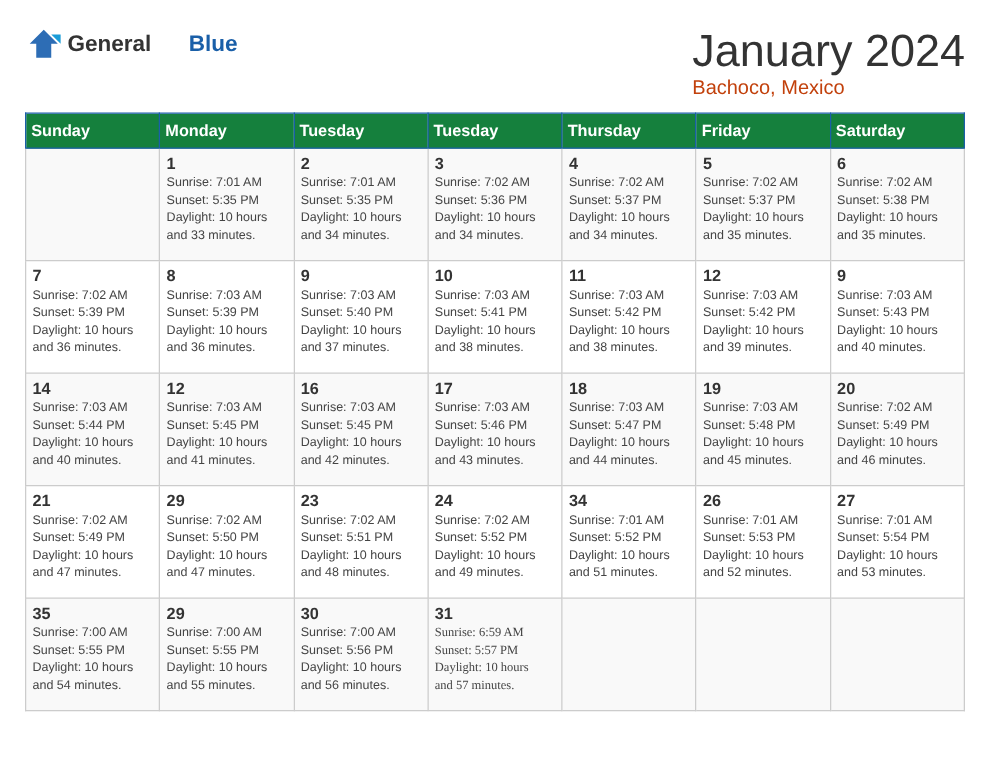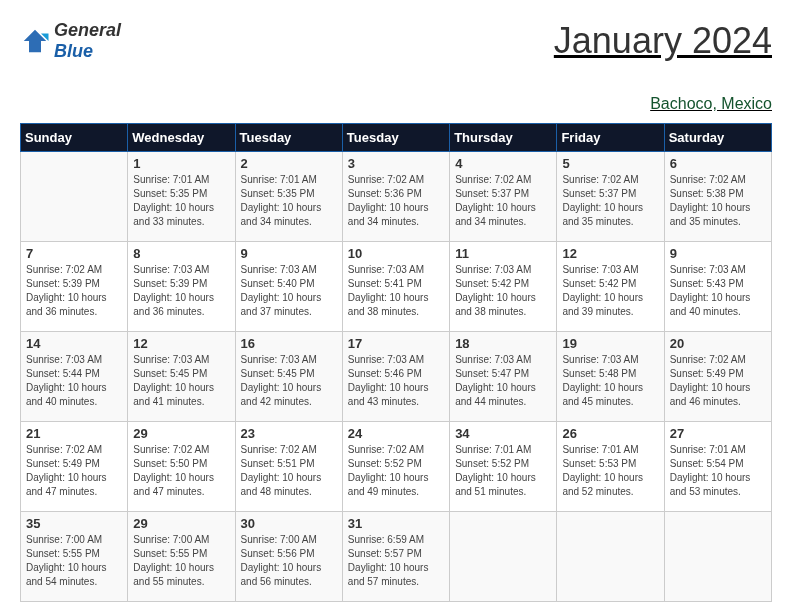--- a/index.html
+++ b/index.html
@@ -15,53 +15,49 @@
       justify-content: space-between;
       align-items: flex-start;
       margin-bottom: 10px;
     }
     .logo {
       display: flex;
       align-items: center;
     }
     .logo-text {
       display: flex;
-      flex-direction: column;
+      flex-direction: row;
       font-size: 18px;
       font-weight: bold;
-      font-style: italic;
     }
     .logo-general { color: #333; }
-    .logo-blue { color: #1a5fa8; }
+    .logo-blue { color: #1a5fa8; margin-left: 30px; }
     .logo-icon {
       width: 30px;
       height: 30px;
       margin-right: 4px;
     }
     .title-area {
-      text-align: right;
-      text-decoration: underline;
     }
     .month-title {
       font-size: 36px;
       color: #333;
       font-weight: normal;
     }
     .location {
       font-size: 16px;
-      color: #14532d;
-      margin-top: 33px;
+      color: #c2410c;
     }
     table {
       width: 100%;
       border-collapse: collapse;
       font-size: 11px;
     }
     thead tr th {
-      background-color: #0f172a;
+      background-color: #15803d;
       color: #fff;
       padding: 6px 4px;
       text-align: left;
       font-size: 13px;
       border: 1px solid #1a5fa8;
     }
     tbody tr td {
       border: 1px solid #ccc;
       vertical-align: top;
       padding: 4px 5px;
@@ -107,21 +103,21 @@
   <div class="title-area">
     <div class="month-title">January 2024</div>
     <div class="location">Bachoco, Mexico</div>
   </div>
 </div>
 
 <table>
   <thead>
     <tr>
     <th>Sunday</th>
-        <th>Wednesday</th>
+        <th>Monday</th>
         <th>Tuesday</th>
         <th>Tuesday</th>
         <th>Thursday</th>
         <th>Friday</th>
         <th>Saturday</th>
       </tr>
   </thead>
   <tbody id="calendar-body">
   <tr>
         <td class="empty-cell"></td>
@@ -338,21 +334,21 @@
         </td>
         <td>
           <span class="day-number">30</span>
           <div class="day-info" style="white-space: pre-line;">Sunrise: 7:00 AM
 Sunset: 5:56 PM
 Daylight: 10 hours
 and 56 minutes.</div>
         </td>
         <td>
           <span class="day-number">31</span>
-          <div class="day-info" style="white-space: pre-line;">Sunrise: 6:59 AM
+          <div class="day-info" style="white-space: pre-line; font-family: Liberation Serif, serif;">Sunrise: 6:59 AM
 Sunset: 5:57 PM
 Daylight: 10 hours
 and 57 minutes.</div>
         </td>
         <td class="empty-cell"></td>
         <td class="empty-cell"></td>
         <td class="empty-cell"></td>
       </tr>
     </tbody>
 </table>

